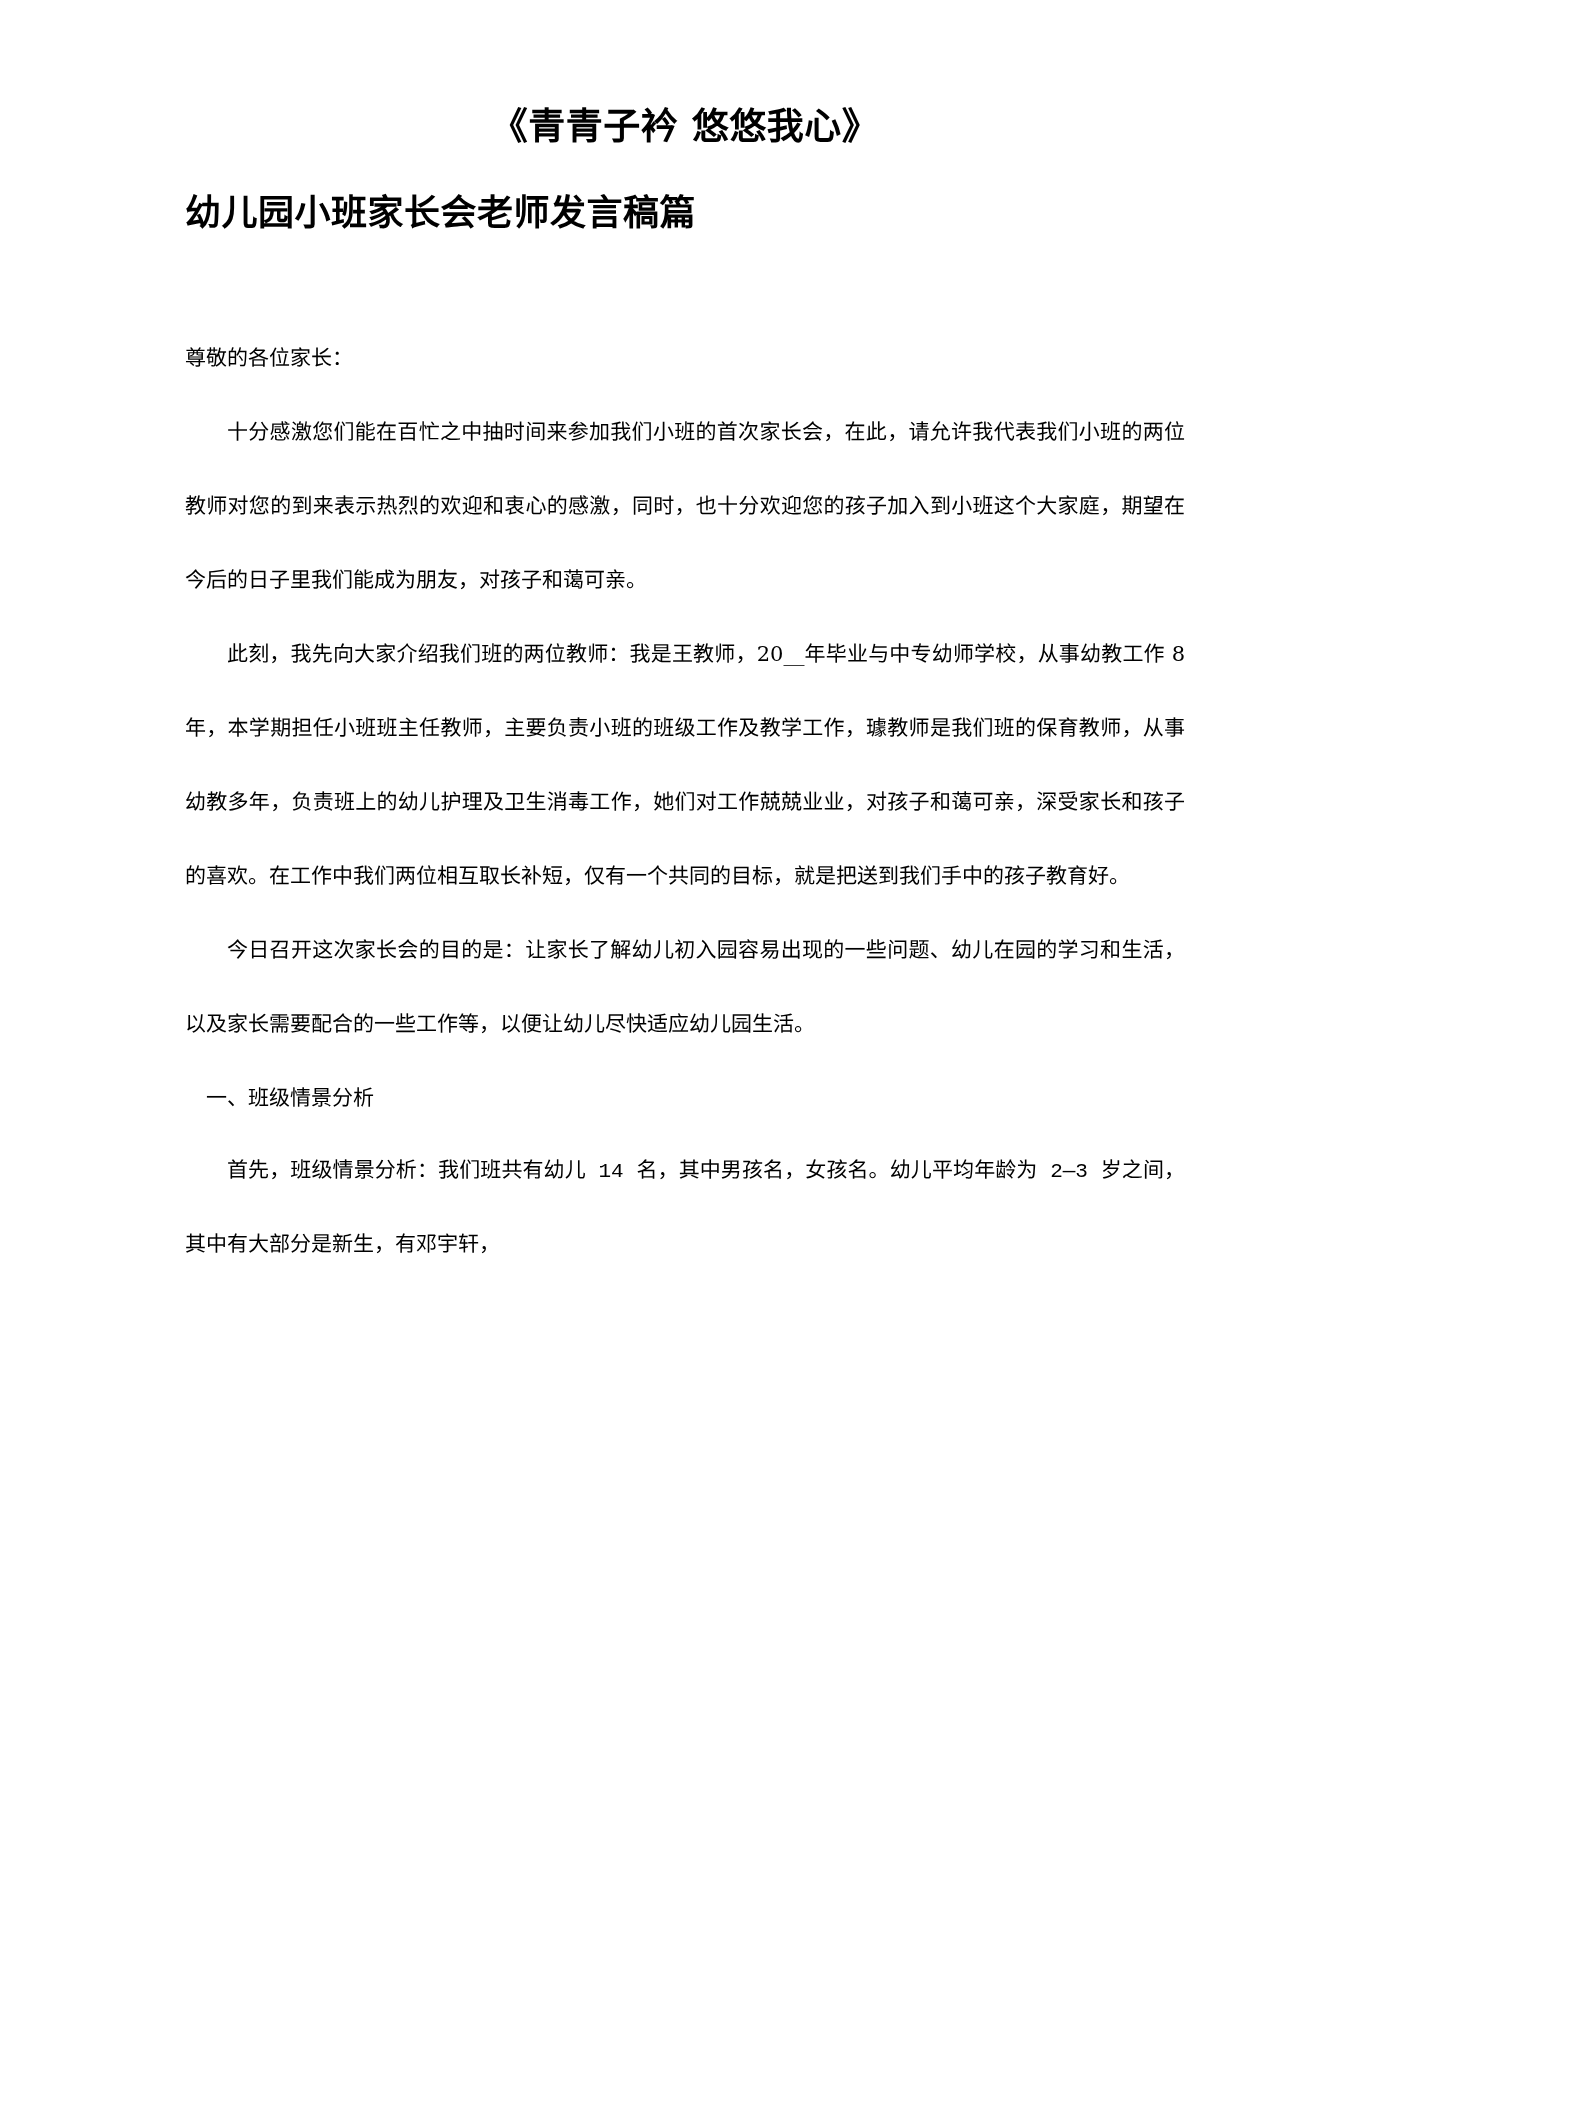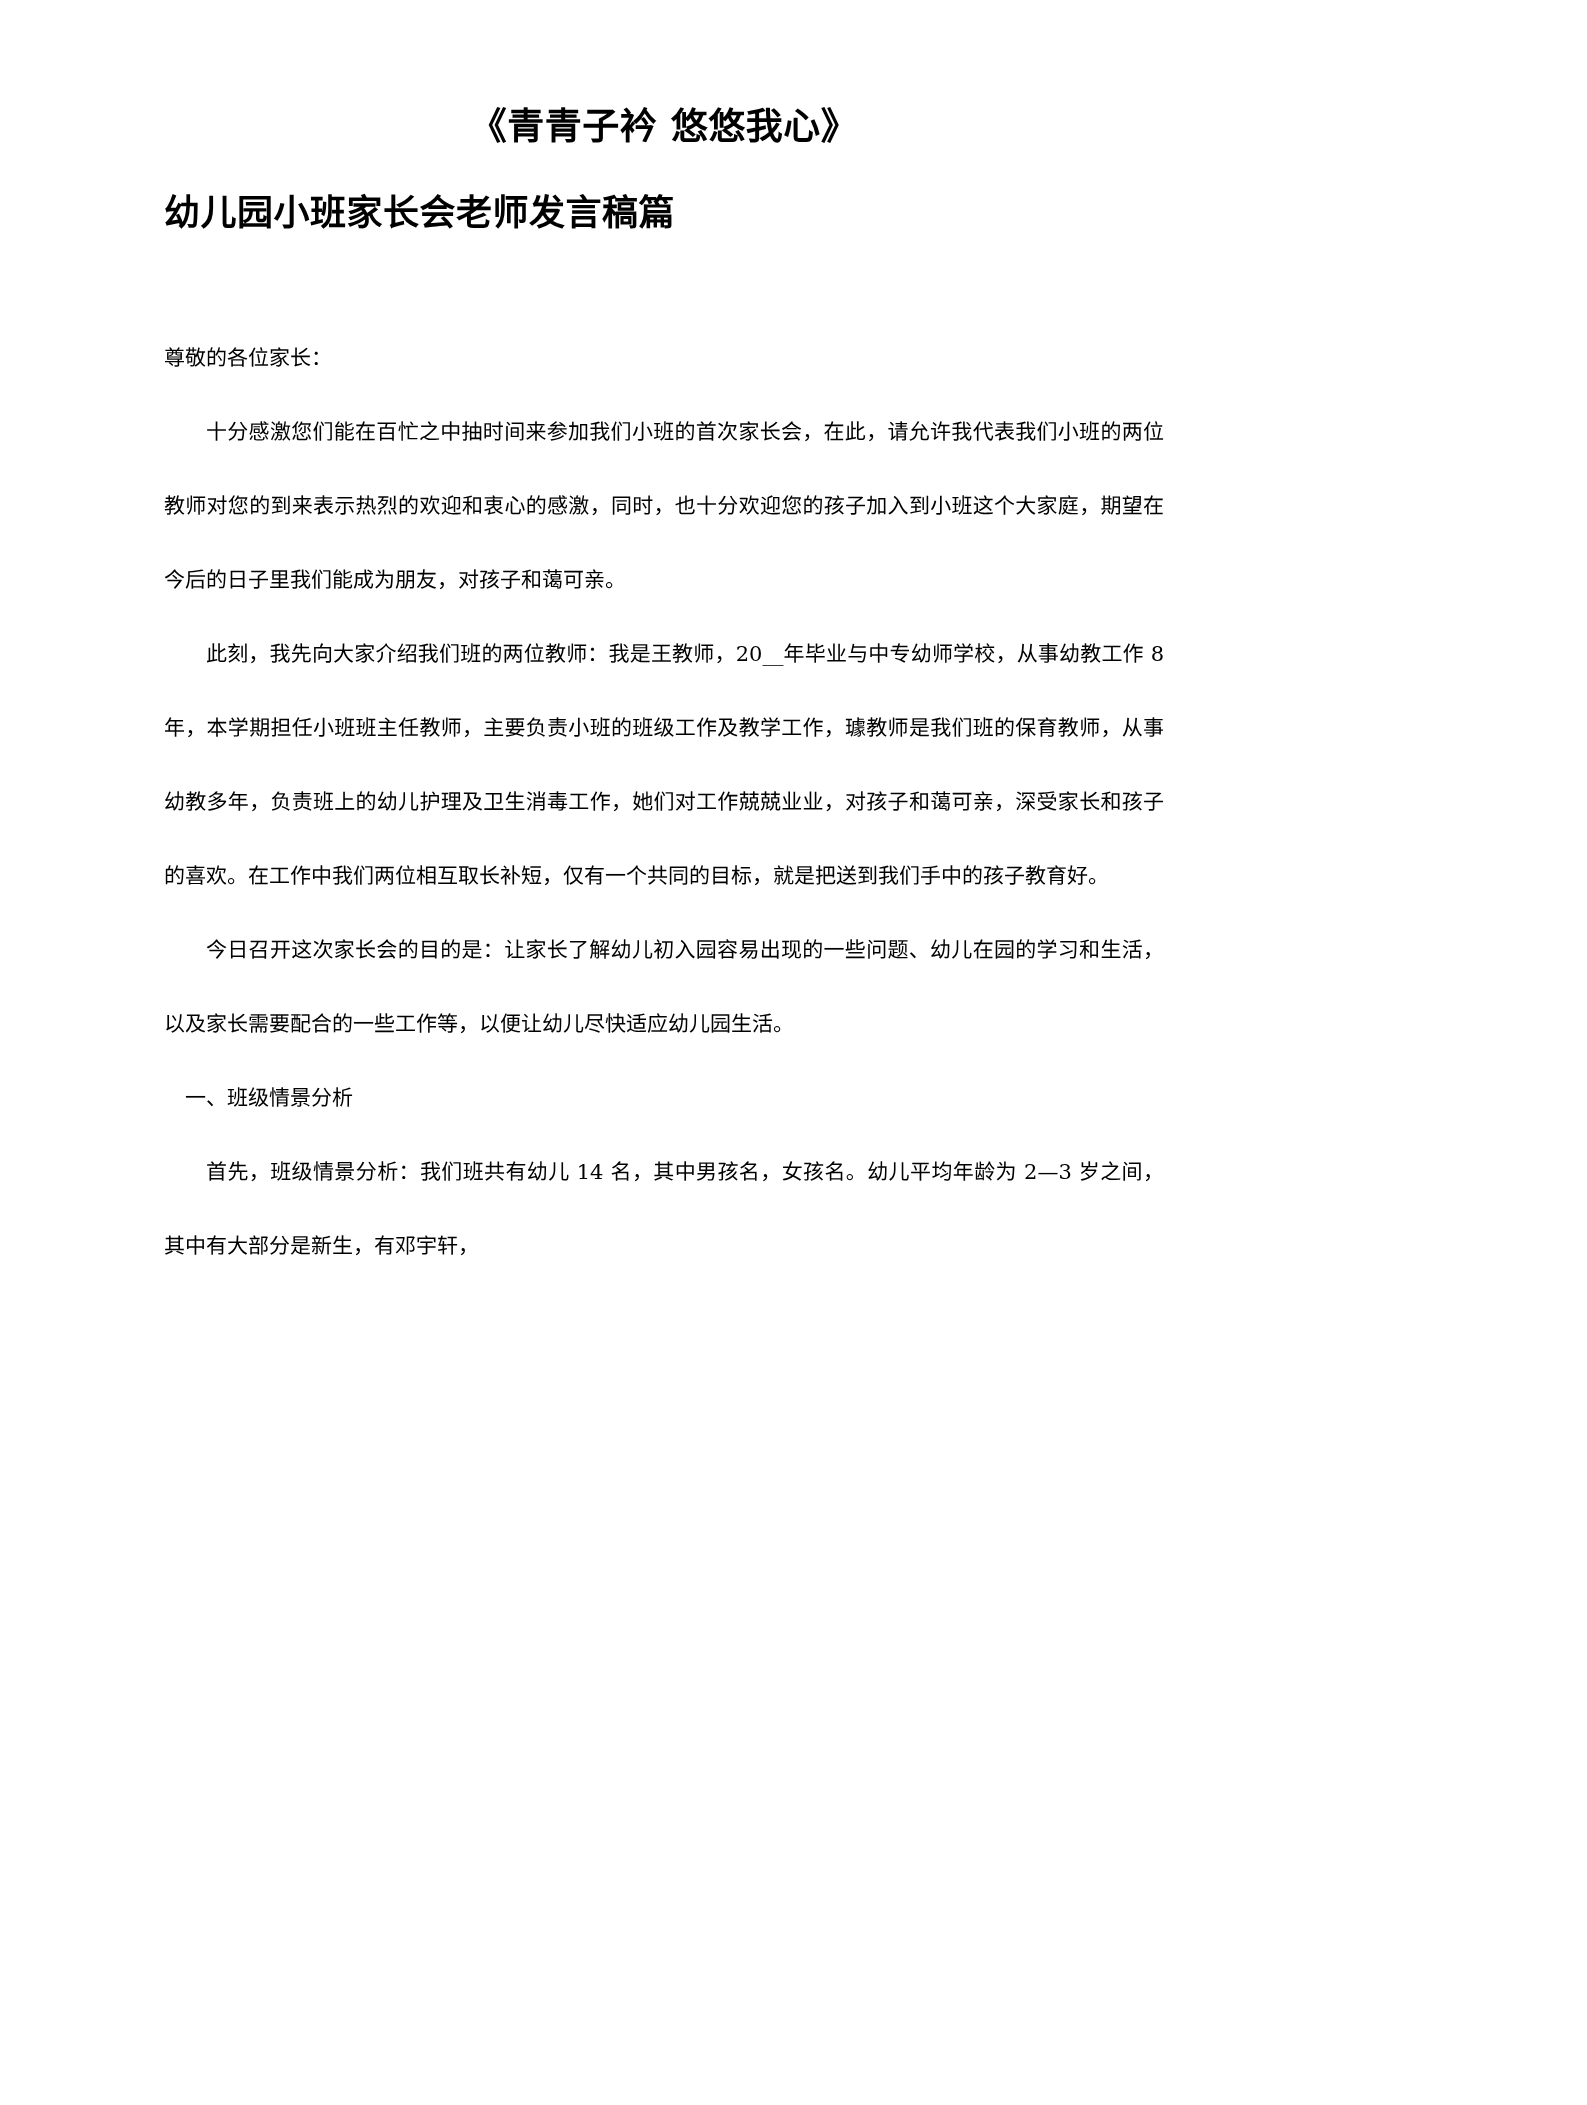--- a/index.html
+++ b/index.html
@@ -16,21 +16,21 @@
     position: relative;
     width: 1587px;
     height: 2105px;
     margin: 0 auto;
     background: #ffffff;
     box-sizing: border-box;
     overflow: hidden;
   }
   .content {
     position: absolute;
-    left: 164px;
+    left: 185px;
     top: 0;
     width: 1000px;
   }
   .title-block {
     padding-top: 108px;
     text-align: center;
   }
   .doc-title {
     font-family: "DejaVu Sans", "Liberation Sans", sans-serif;
     font-weight: bold;
@@ -67,20 +67,21 @@
     text-indent: 0;
   }
   p.indent {
     text-indent: 2em;
   }
   p.heading-num {
     text-indent: 1em;
   }
   p.tight {
     text-indent: 2em;
+    font-family: Liberation Mono, monospace;
   }
 </style>
 </head>
 <body>
 
 <div class="page">
   <div class="content">
 
     <div class="title-block">
       <h1 class="doc-title">《青青子衿 悠悠我心》</h1>

